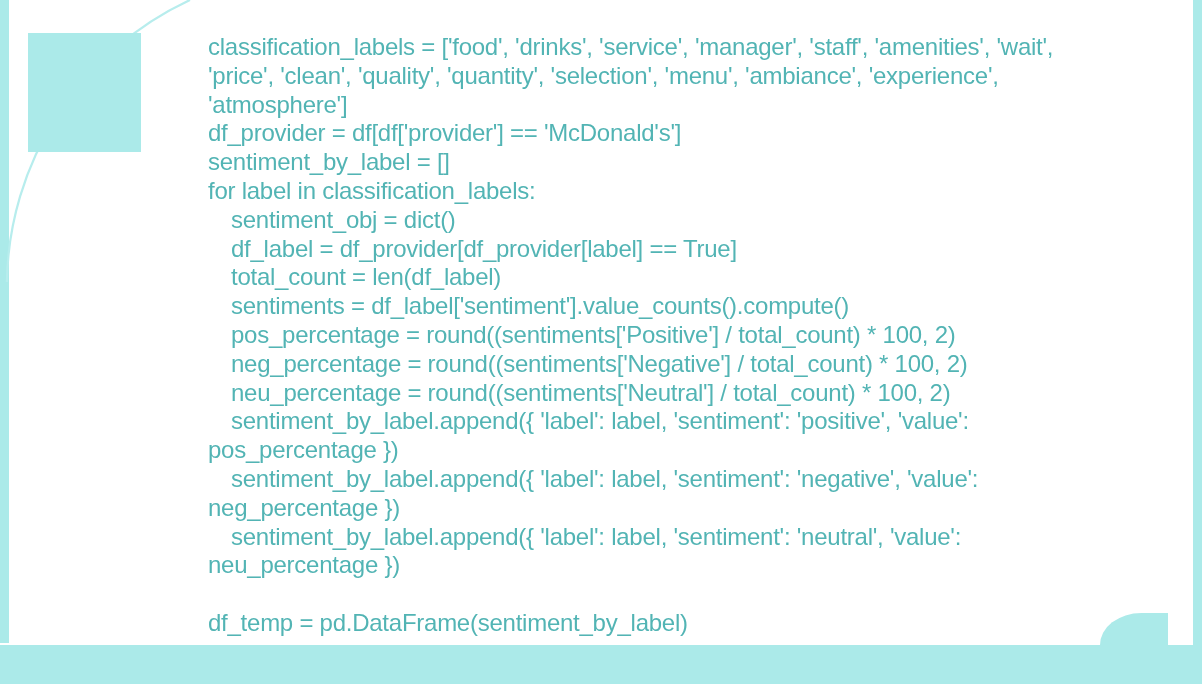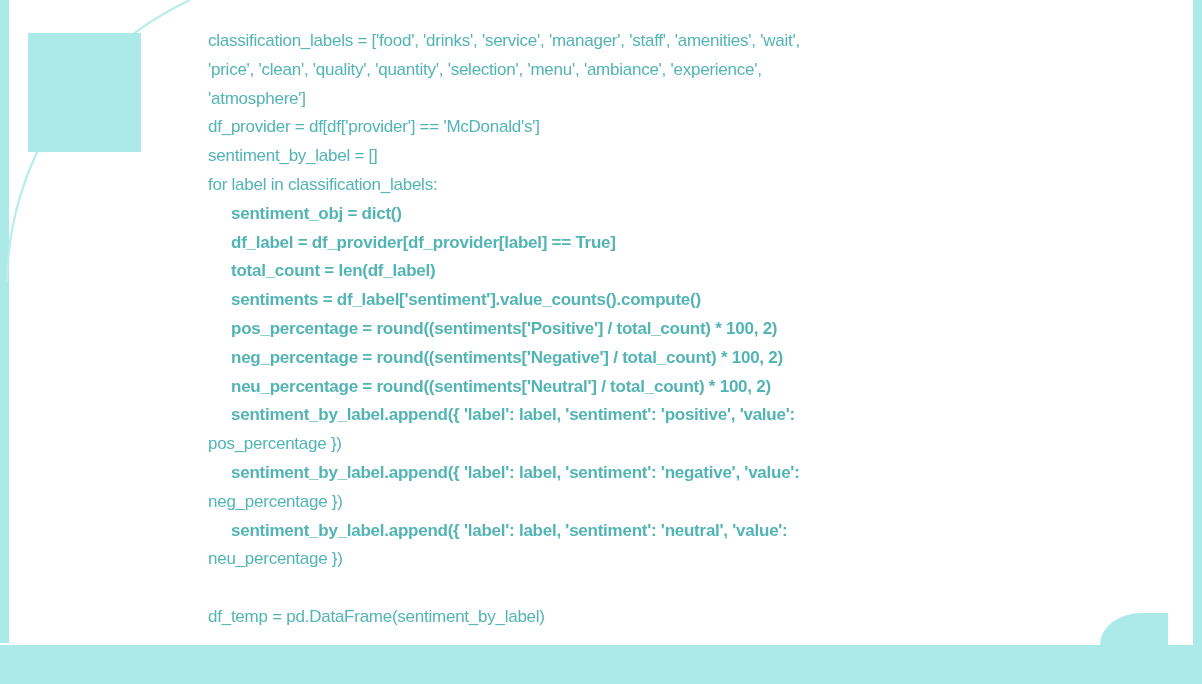--- a/index.html
+++ b/index.html
@@ -47,30 +47,30 @@
   .br-shape {
     position: absolute;
     left: 1100px; top: 613px;
     width: 68px; height: 32px;
     background: var(--accent, #abeae9);
     border-top-left-radius: 44px 34px;
   }
   
   .code-block {
     position: absolute;
-    left: 208px; top: 27px;
+    left: 208px; top: 33px;
     width: 860px;
     color: var(--code-color, #52b4b4);
-    font-size: 17px;
+    font-size: 24px;
     line-height: 28.8px;
     letter-spacing: -0.25px;
     white-space: pre;
   }
   .code-line { height: 28.8px; }
-  .code-line.indent { padding-left: 23px; font-weight: bold; }
+  .code-line.indent { padding-left: 23px; }
 </style>
 </head>
 <body style="background: rgb(255, 255, 255);">
 
 <div class="left-border"></div>
 <div class="right-border"></div>
 <div class="bottom-bar"></div>
 <svg class="arc-svg" width="400" height="400" viewBox="0 0 400 400">
   <path d="M 190 0 A 316.4 316.4 0 0 0 6.9 282" fill="none" stroke="#b7eded" stroke-width="2.2" id="arc-path"></path>
 </svg>

